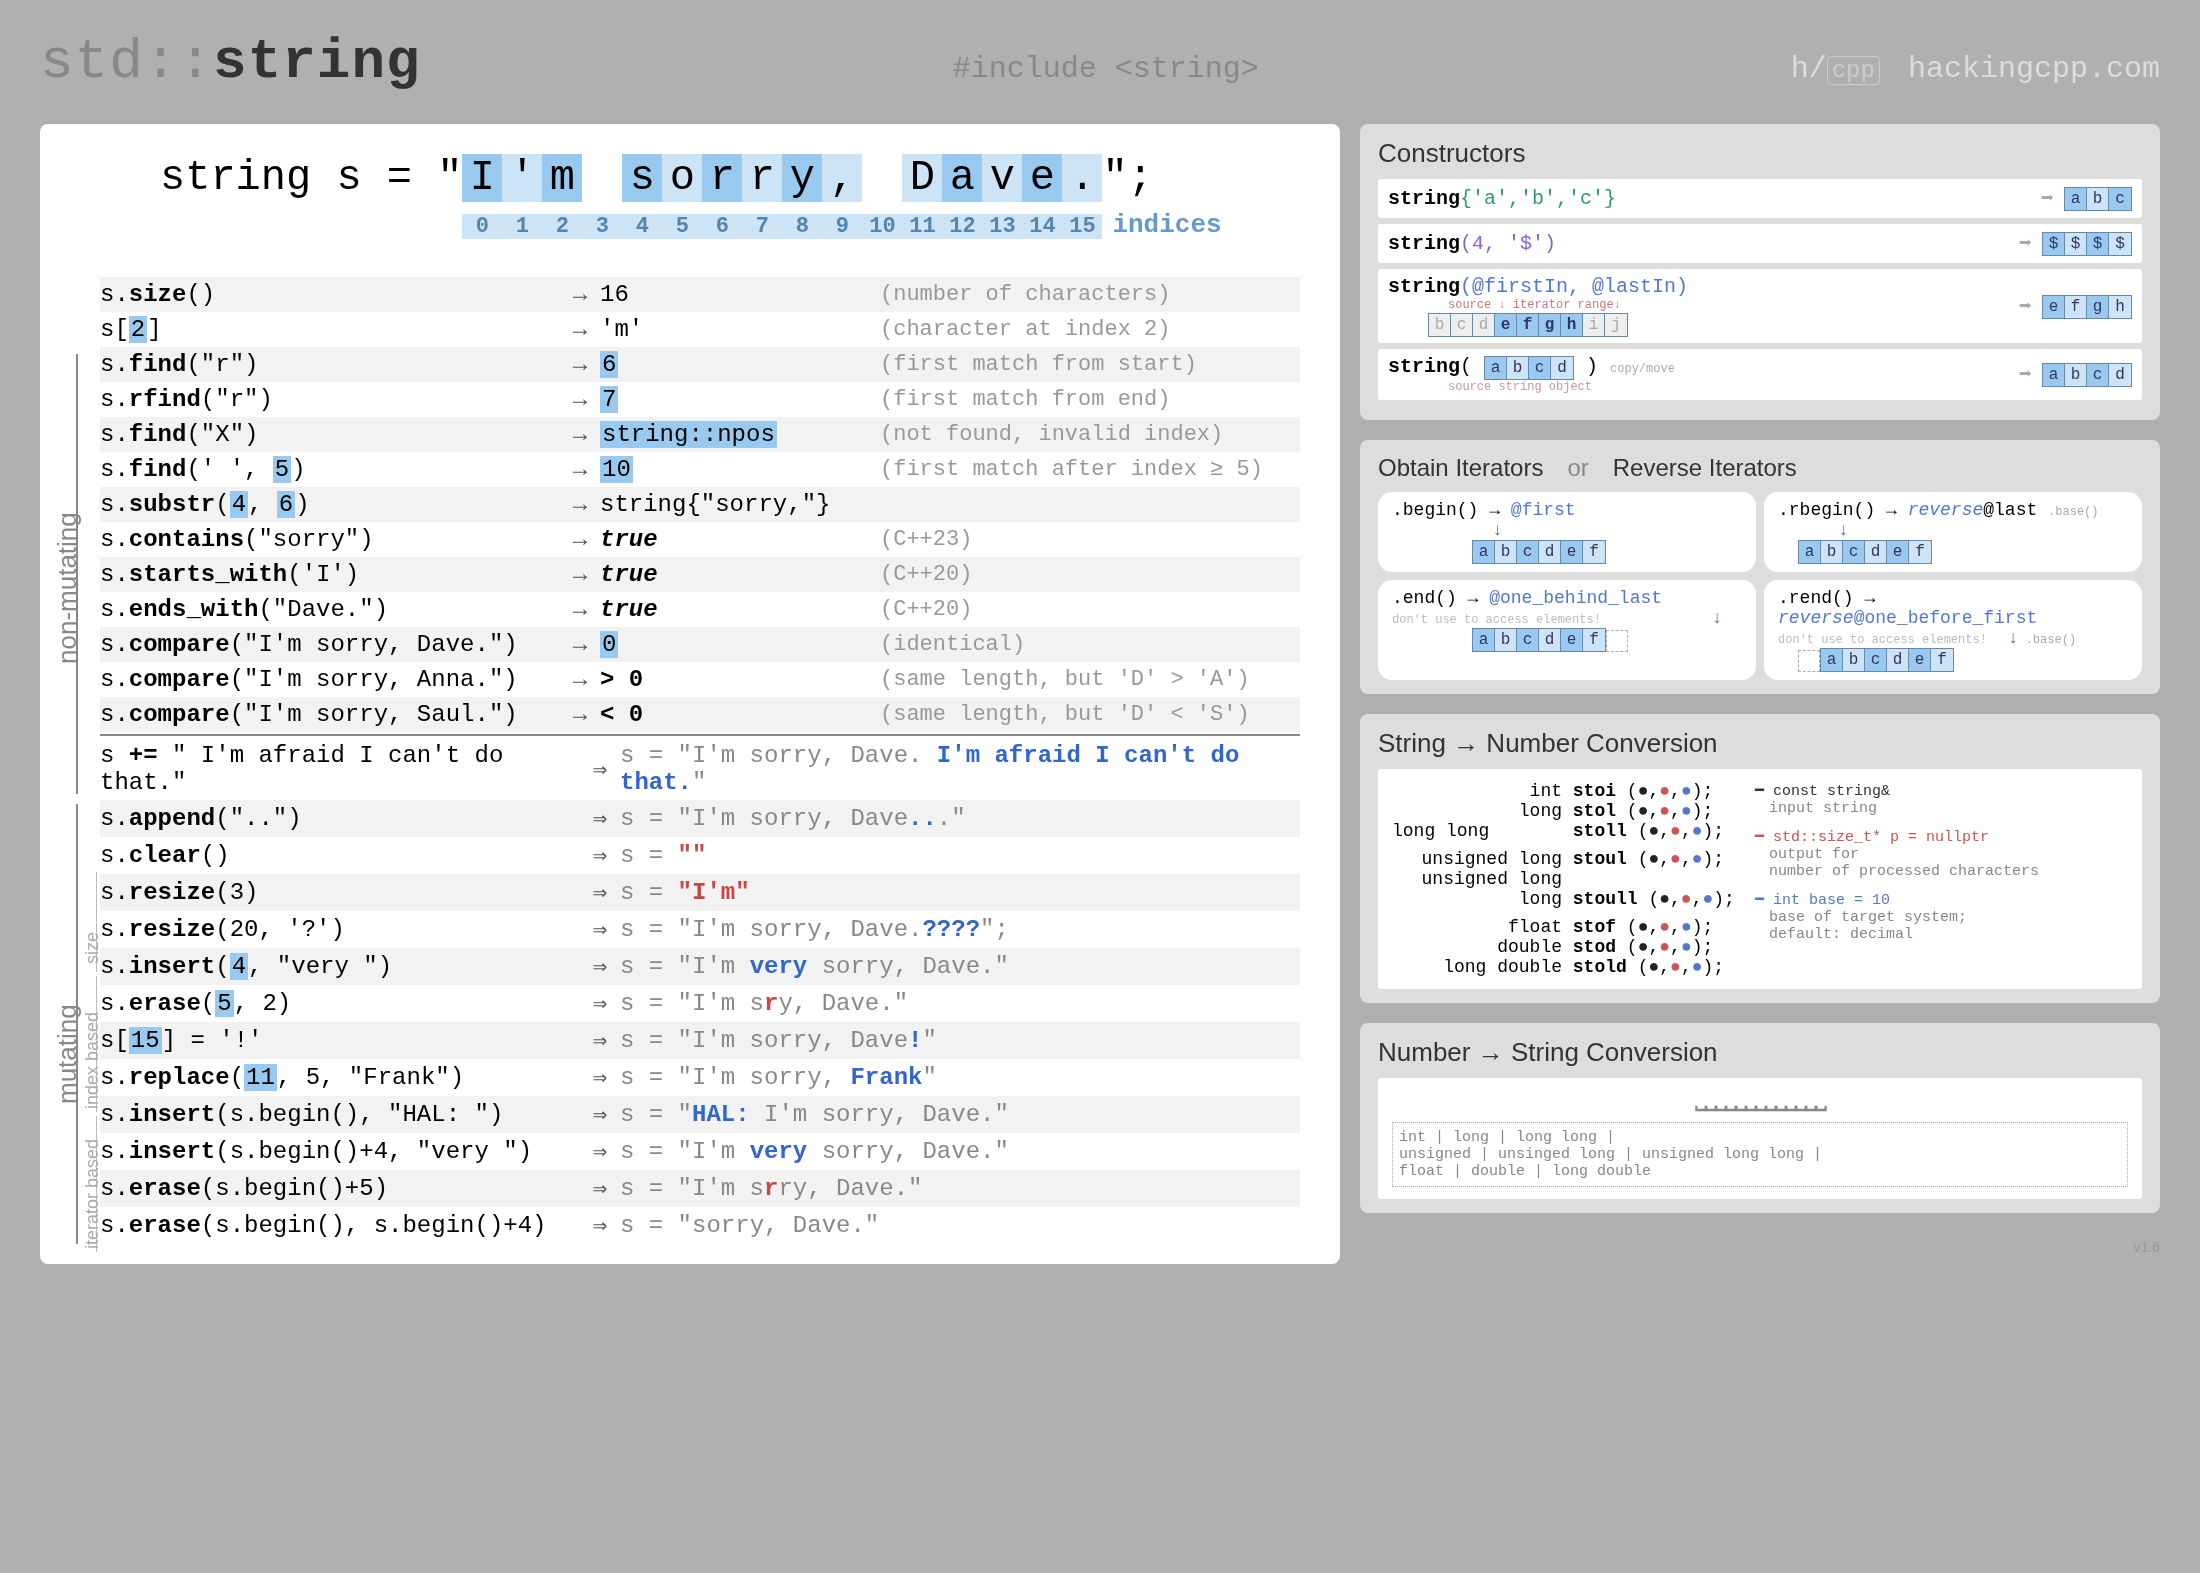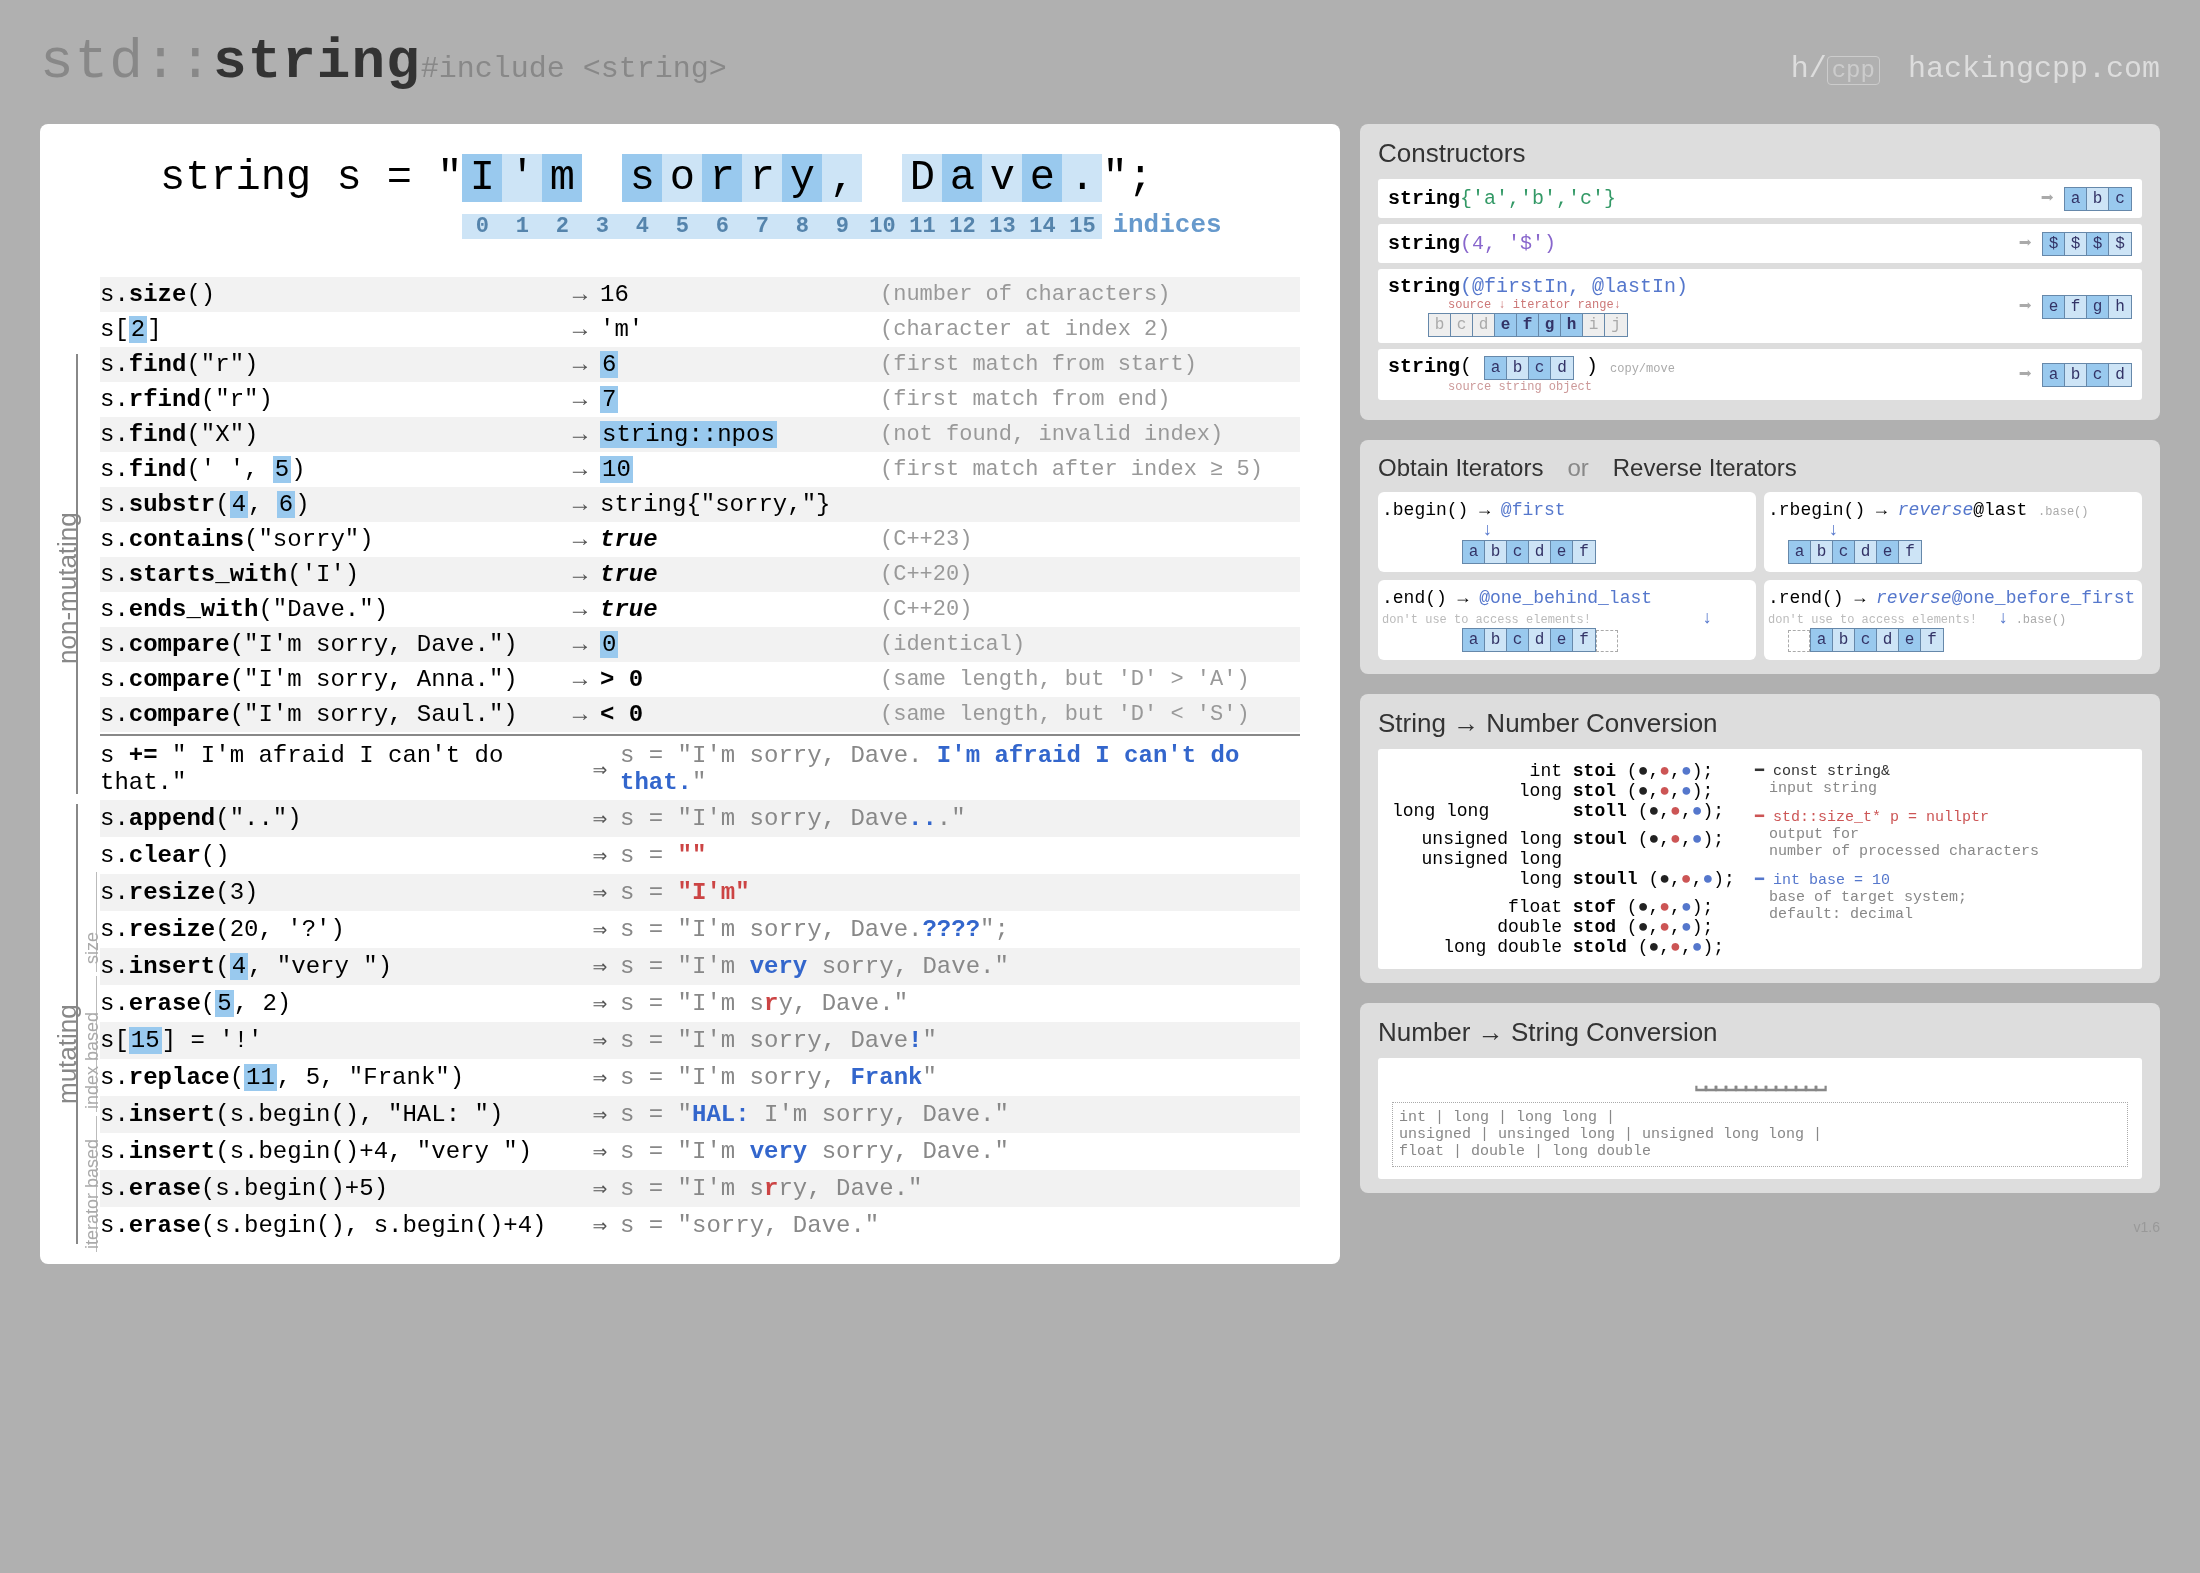--- a/index.html
+++ b/index.html
@@ -17,20 +17,21 @@
   .header-title {
     font-size: 56px;
     font-family: "Courier New", monospace;
     color: #888;
     letter-spacing: 1px;
   }
   .header-title .colons { color: #888; }
   .header-title .name { color: #333; font-weight: bold; }
   .header-include {
     flex: 1;
+    text-align: center;
     font-family: "Courier New", monospace;
     font-size: 30px;
     color: #888;
   }
   .header-logo {
     font-family: "Courier New", monospace;
     font-size: 30px;
     color: #ddd;
   }
   .header-logo .h { color: #ddd; }
@@ -149,22 +150,22 @@
   .cell-seq span { display: inline-block; width: 22px; height: 22px; text-align: center; font-size: 16px; line-height: 22px; border-right: 1px solid #6688aa; background: #cde4f6; color: #336; }
   .cell-seq span:last-child { border-right: none; }
   .cell-seq.alt span:nth-child(odd){ background:#99c9ee;}
   .tiny { font-size: 12px; color: #aaa; }
   .green { color: #339966; }
   .purple { color: #8866cc; }
 
   .iter-grid { display: grid; grid-template-columns: 1fr 1fr; gap: 8px; }
   .iter-box {
     background: #fff;
-    border-radius: 6px;
-    padding: 8px 4px;
+    border-radius: 14px;
+    padding: 8px 14px;
     font-family: "Courier New", monospace;
     font-size: 18px;
   }
   .iter-title-row{ display:flex; gap:24px;}
   .iter-title-row h3{ font-size:24px; font-weight:400;}
 
   .conv-box {
     background: #fff;
     border-radius: 3px;
     padding: 12px 14px;

